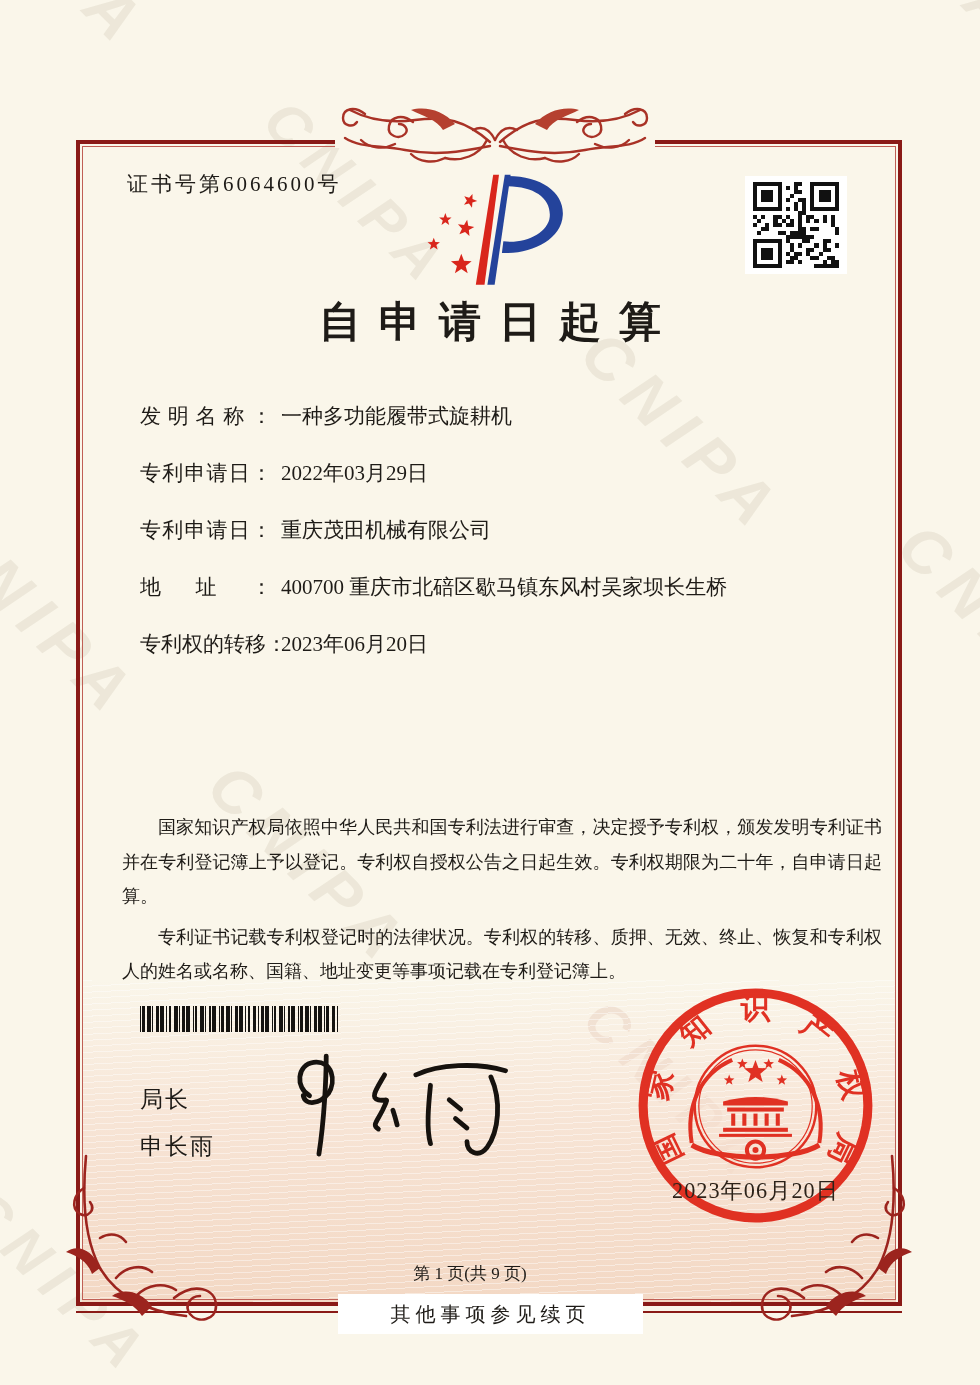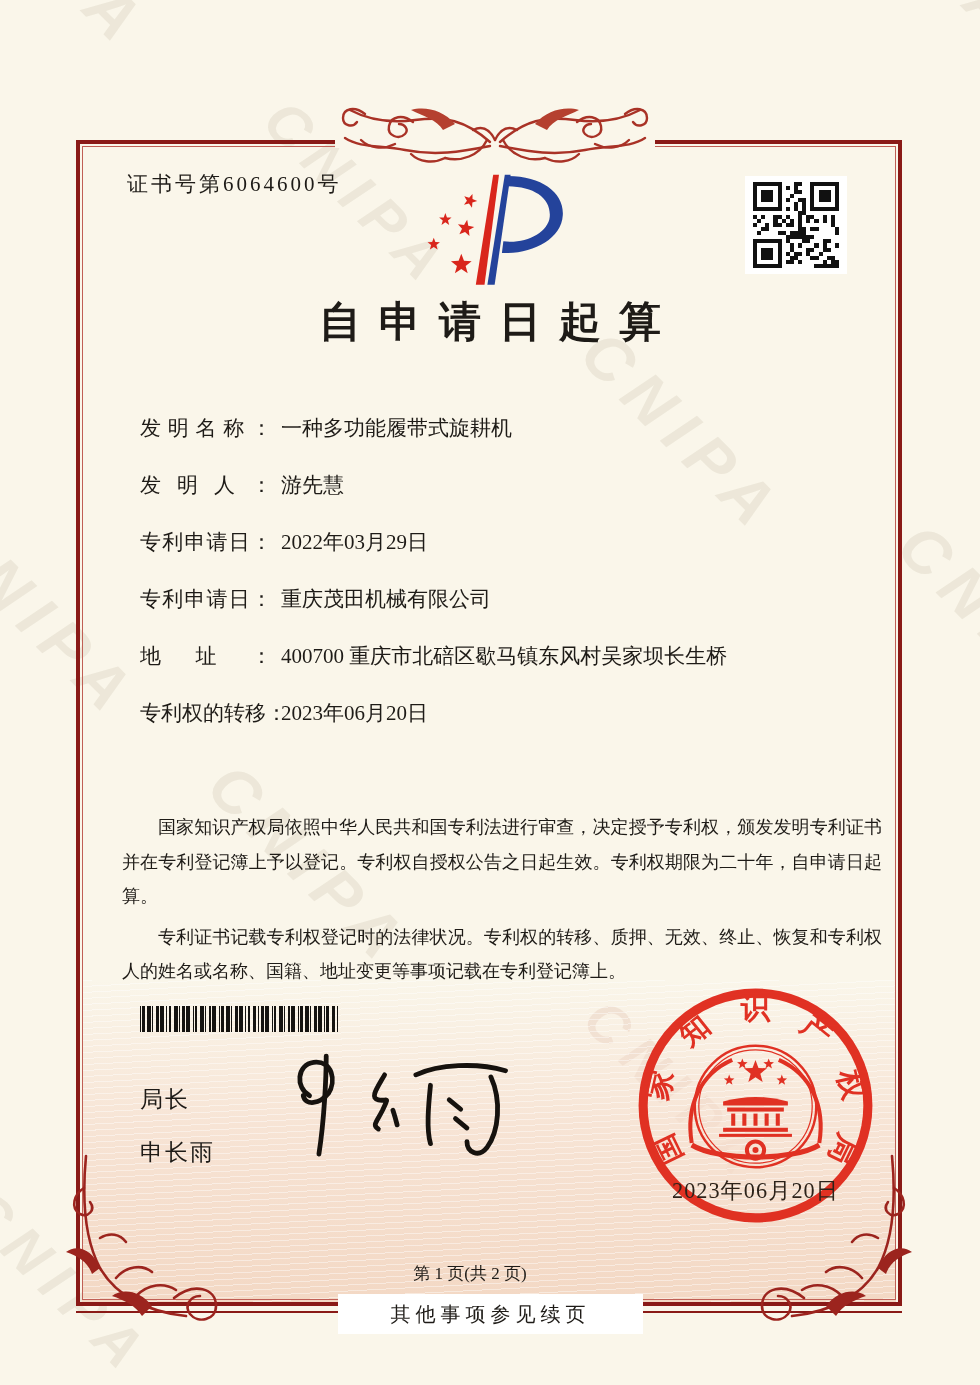--- a/index.html
+++ b/index.html
@@ -37,39 +37,39 @@
   
   .cert-no{left:127px;top:170px;font-size:21px;letter-spacing:3px;}
   .logo{left:424px;top:150px;width:150px;height:145px;}
   .qr{left:745px;top:176px;width:102px;height:98px;background:#ffffff;padding:6px;box-sizing:border-box;}
   .title{
     left:0;width:980px;top:294px;text-align:center;
     font-size:42px;font-weight:bold;letter-spacing:18px;text-indent:18px;
   }
   
   .fields{left:140px;top:402px;width:740px;}
-  .f-row{height:32px;margin-bottom:25px;font-size:21px;white-space:nowrap;position:relative;margin-top:12px;}
+  .f-row{height:32px;margin-bottom:25px;font-size:21px;white-space:nowrap;position:relative;}
   .f-label{
     display:inline-block;width:132px;vertical-align:bottom;
     text-align:justify;text-align-last:justify;
   }
   .f-value{margin-left:9px;}
   .f-pair2{position:absolute;left:350px;top:0;}
   
   .body-text{left:122px;top:810px;width:760px;font-size:18px;line-height:1.92;text-align:justify;}
   .body-text p{margin:0;text-indent:2em;}
   .body-text p+p{margin-top:6px;}
   
   .barcode{left:140px;top:1006px;width:296px;height:26px;display:flex;align-items:stretch;overflow:hidden;}
   .barcode div{height:100%;}
   .bar-b{background:#151310;}
   .bar-w{background:transparent;}
   
   .director{left:140px;top:1084px;font-family:"Liberation Sans","DejaVu Sans",sans-serif;font-size:23px;letter-spacing:2px;}
-  .director .line2{margin-top:22px;}
+  .director .line2{margin-top:16px;}
   .sig{left:272px;top:1042px;width:245px;height:122px;}
   
   .seal{left:633px;top:983px;width:245px;height:245px;opacity:.96;}
   
   .page-info{left:0;width:940px;top:1262px;text-align:center;font-size:17px;}
   .strip{
     left:338px;top:1294px;width:305px;height:40px;background:#ffffff;
     text-align:center;line-height:40px;font-size:20px;letter-spacing:5px;
   }
   svg{display:block;}
@@ -279,23 +279,20 @@
     </svg>
 </div>
 
 <div class="abs title">自申请日起算</div>
 
 <div class="abs fields">
   <div class="f-row">
     <span class="f-label">发明名称：</span><span class="f-value">一种多功能履带式旋耕机</span>
   </div>
   <div class="f-row">
-    <span class="f-label">发明人：</span><span class="f-value">游先慧</span>
-  </div>
-  <div class="f-row">
     <span class="f-label">专利申请日：</span><span class="f-value">2022年03月29日</span>
   </div>
   <div class="f-row">
     <span class="f-label">专利申请日：</span><span class="f-value">重庆茂田机械有限公司</span>
   </div>
   <div class="f-row">
     <span class="f-label">地址：</span><span class="f-value">400700 重庆市北碚区歇马镇东风村吴家坝长生桥</span>
   </div>
   <div class="f-row">
     <span class="f-label">专利权的转移：</span><span class="f-value">2023年06月20日</span>
@@ -455,14 +452,14 @@
     <rect x="119" y="129" width="4" height="12"></rect>
     <rect x="130" y="129" width="4" height="12"></rect>
     <rect x="141" y="129" width="4" height="12"></rect>
     <rect x="89" y="143" width="64" height="4"></rect>
     <rect x="85" y="149" width="72" height="3"></rect>
     <circle cx="121" cy="165" r="3"></circle>
   </g>
   <text id="seal-date" x="121" y="212" text-anchor="middle" font-size="22" fill="#241b12" font-family="Liberation Serif, DejaVu Serif, serif" letter-spacing="1">2023年06月20日</text>
 </svg>
 
-<div class="abs page-info">第 1 页(共 2 页)</div>
+<div class="abs page-info">第 1 页(共 9 页)</div>
 <div class="abs strip">其他事项参见续页</div>
 
 </body></html>

